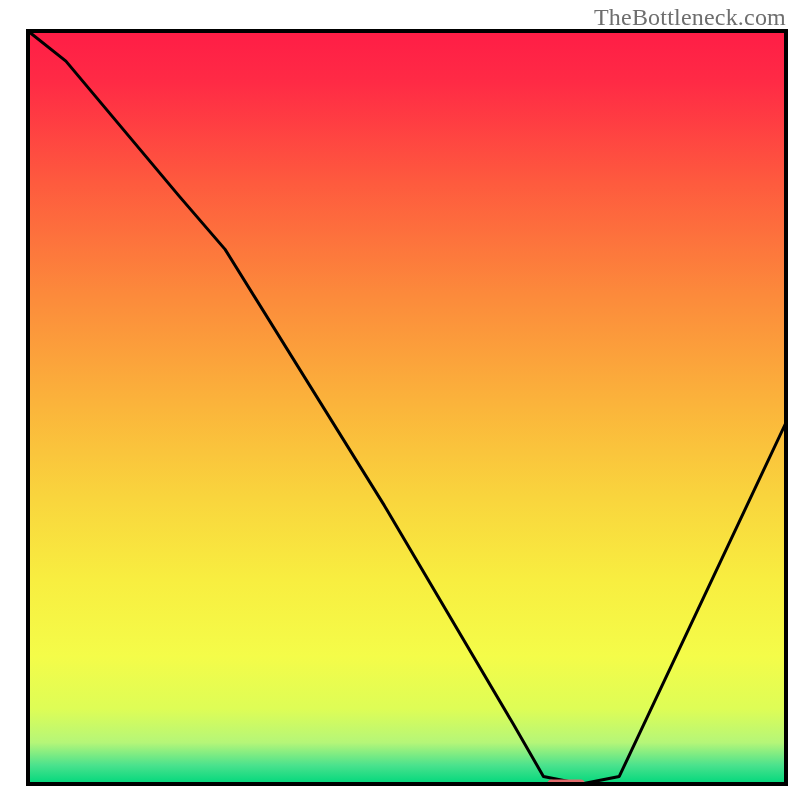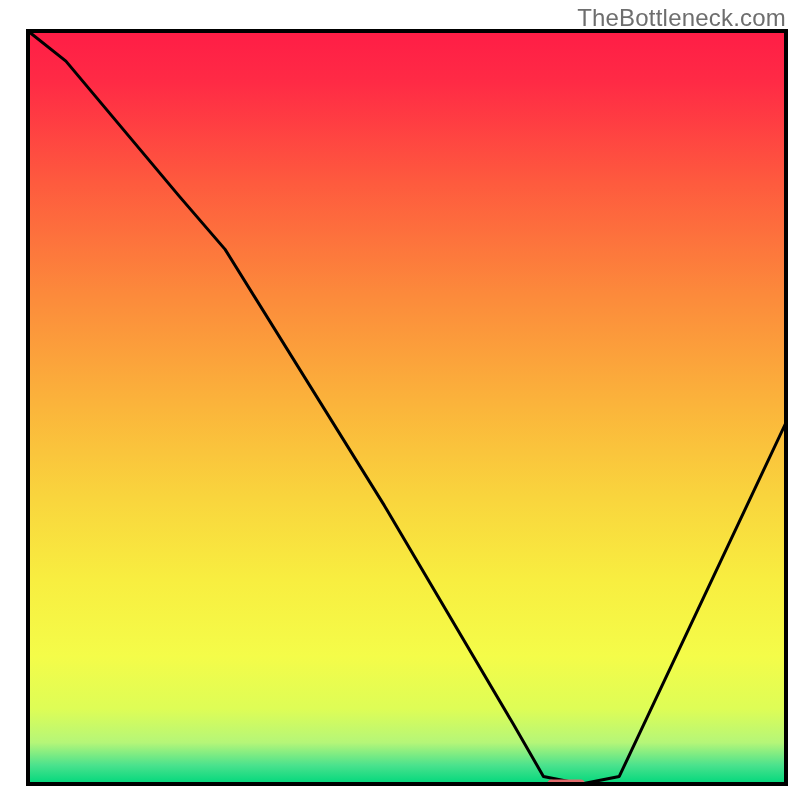--- a/index.html
+++ b/index.html
@@ -7,20 +7,21 @@
     padding: 0;
     width: 800px;
     height: 800px;
     background: #ffffff;
     font-family: Arial, Helvetica, sans-serif;
   }
   .container {
     position: relative;
     width: 800px;
     height: 800px;
+    font-family: Liberation Serif, serif;
   }
   .watermark {
     position: absolute;
     top: 4px;
     right: 14px;
     color: #6e6e6e;
     font-size: 24px;
     font-weight: 400;
     letter-spacing: 0.2px;
     z-index: 10;

